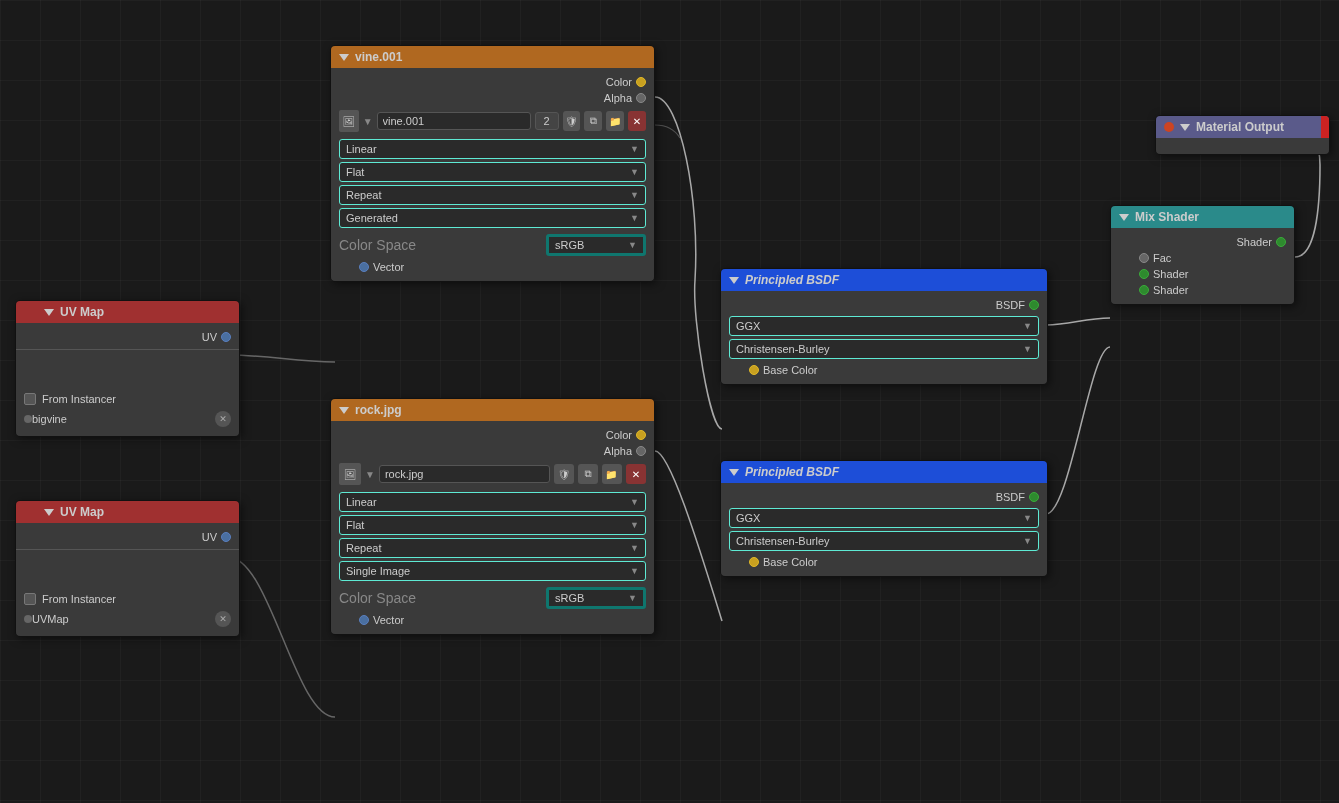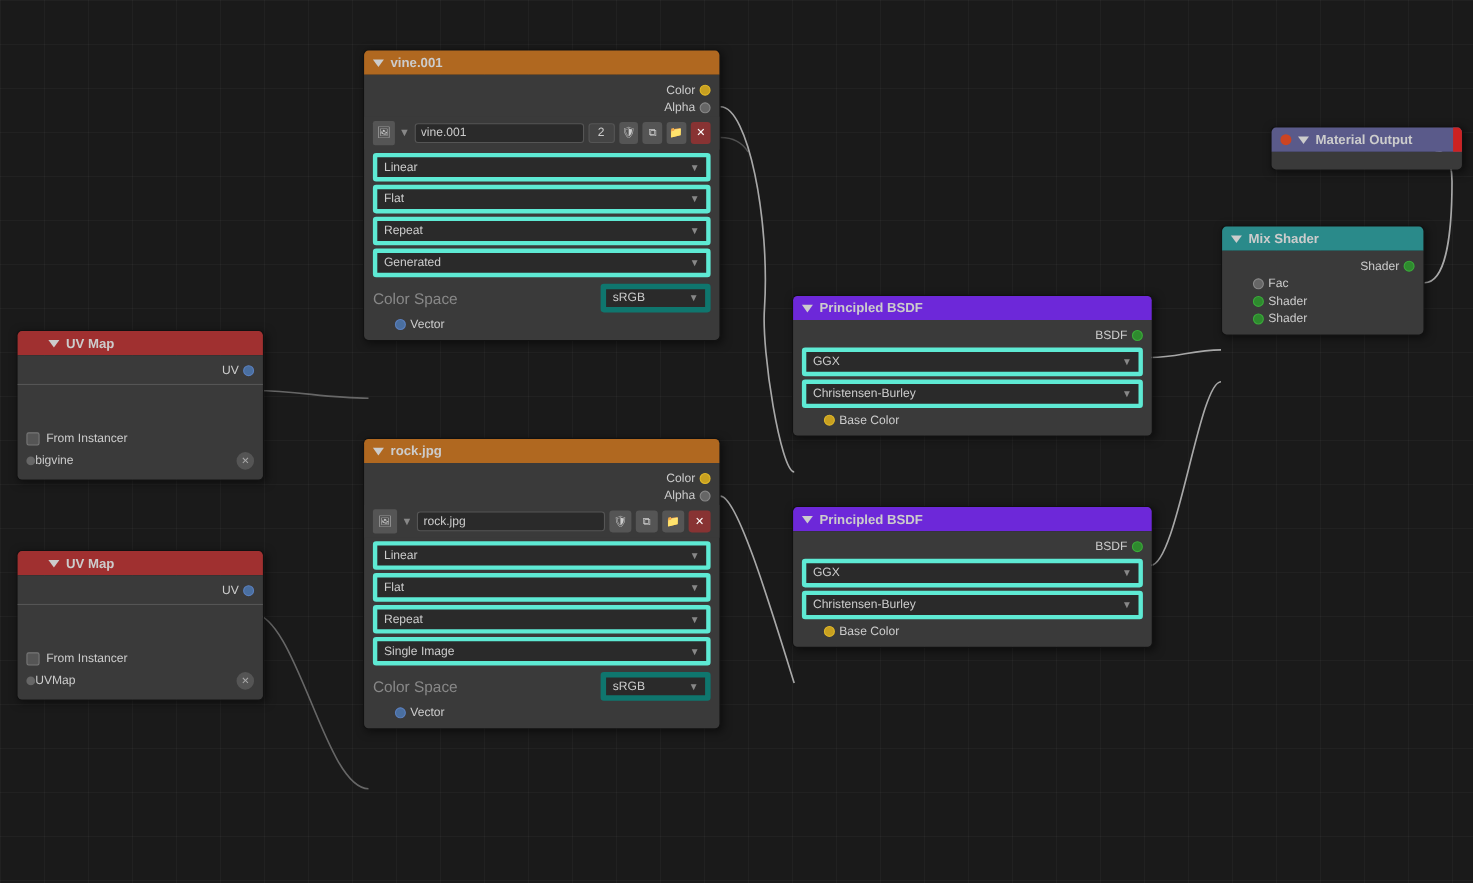--- a/index.html
+++ b/index.html
@@ -79,21 +79,21 @@
 
     .socket-label {
       font-size: 11px;
       color: #ccc;
     }
 
     
     .node-dropdown {
       margin: 3px 8px;
       background: #2a2a2a;
-      border: 4px solid #5eead4;
+      border: 1px solid #5eead4;
       border-radius: 3px;
       display: flex;
       align-items: center;
       justify-content: space-between;
       padding: 3px 6px;
       font-size: 11px;
       color: #ccc;
       cursor: pointer;
     }
 
@@ -177,38 +177,38 @@
     }
 
     .color-space-label {
       font-size: 14px;
       color: #888;
       flex: 1;
     }
 
     .color-space-dropdown {
       background: #2a2a2a;
-      border: 5px solid #0f766e;
+      border: 3px solid #0f766e;
       border-radius: 3px;
       display: flex;
       align-items: center;
       justify-content: space-between;
       padding: 2px 6px;
       font-size: 11px;
       color: #ccc;
       cursor: pointer;
       min-width: 100px;
       gap: 10px;
     }
 
     
     .uv-map-header { background: #a03030; padding-left: 28px; }
 
     
-    .pbsdf-header { background: #6d28d9; }
+    .pbsdf-header { background: #1d4ed8; font-style: italic; }
 
     
     .mix-shader-header { background: #2a8a8a; }
 
     
     .material-output-header { background: #2a2a8a; }
 
     
     .checkbox-row {
       display: flex;

